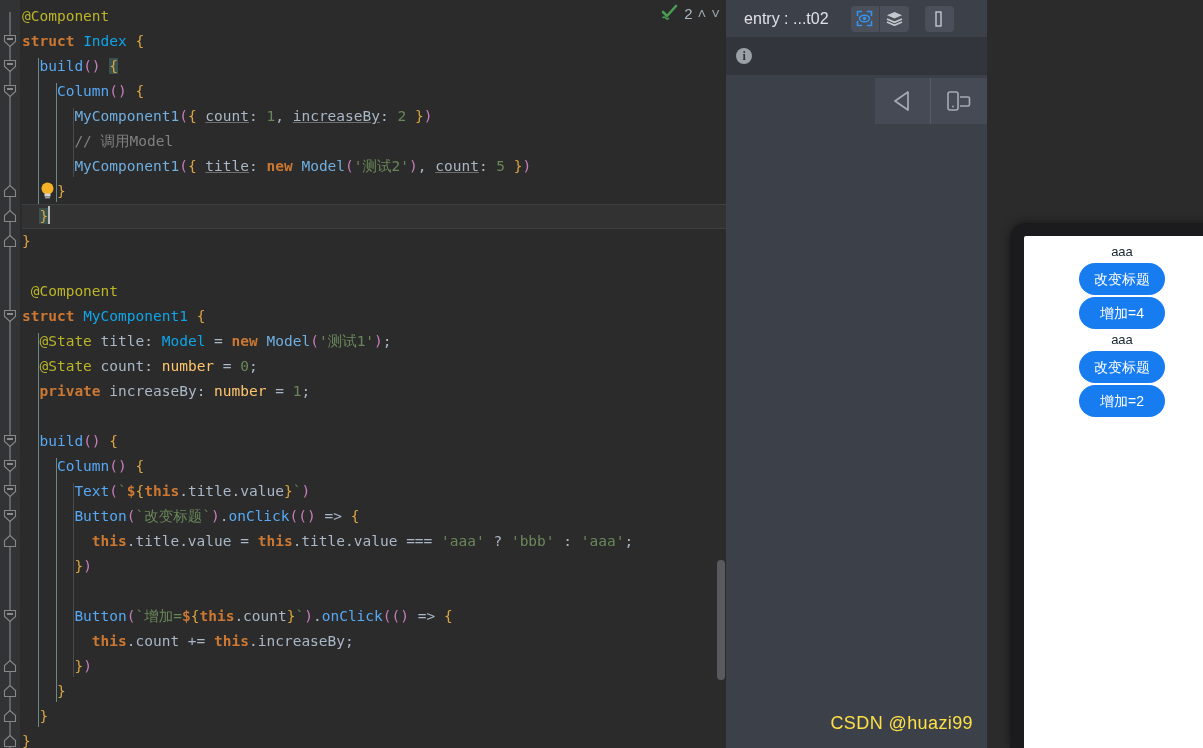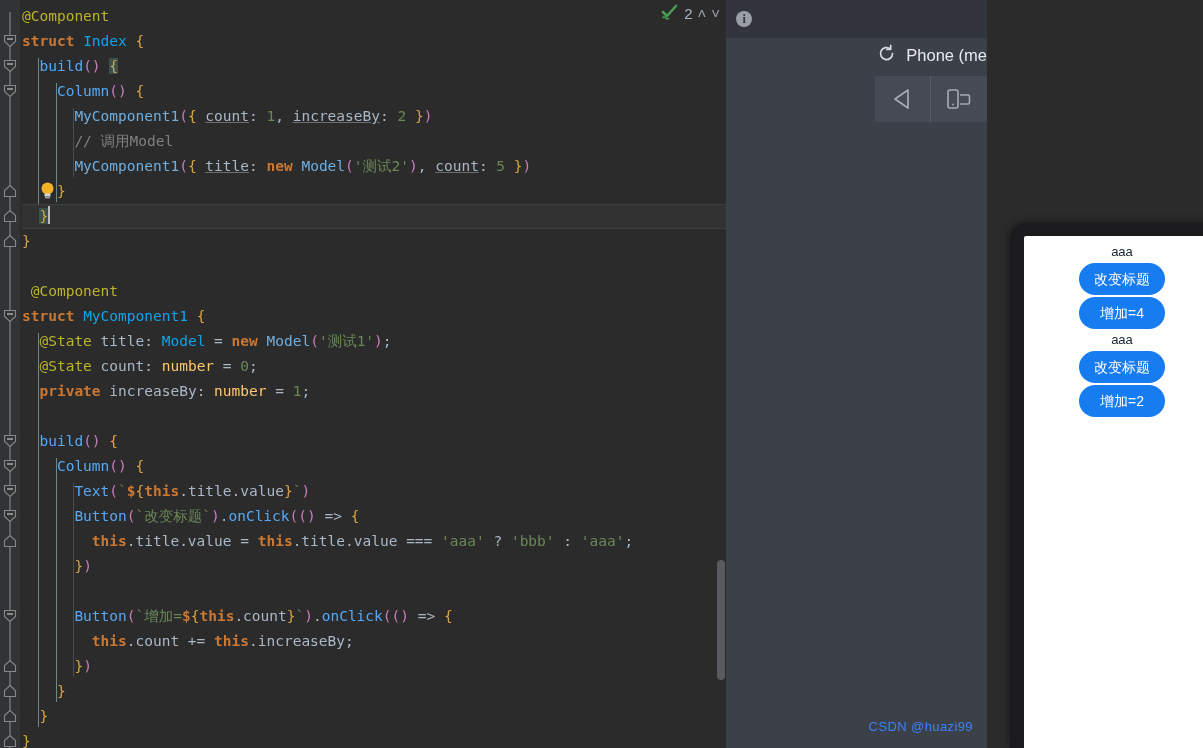--- a/index.html
+++ b/index.html
@@ -271,22 +271,22 @@
     padding: 6px 14px;
     min-width: 86px;
     text-align: center;
     margin: 1px 0;
     line-height: 20px;
   }
 
   .watermark {
     position: absolute;
     right: 14px; bottom: 14px;
-    color: #3b82f6;
-    font-size: 13px;
+    color: #fde047;
+    font-size: 18px;
     font-family: "Liberation Sans", sans-serif;
     letter-spacing: .4px;
     z-index: 20;
   }
 </style>
 </head>
 <body>
 
 <div id="app">
 
@@ -410,34 +410,51 @@
       <span class="inspect-count">2</span>
       <span class="chev">˄</span>
       <span class="chev">˅</span>
     </div>
 
     <div class="editor-scrollbar"></div>
   </div>
 
   <div class="preview-pane">
 
+    <div class="pv-toolbar">
+      <span class="pv-title">entry : ...t02</span>
+      <div class="pv-btn-group">
+        <div class="pv-btn sel">
+          <svg width="17" height="17" viewBox="0 0 17 17">
+            <path d="M1.5 1.5 h4 M1.5 1.5 v4 M15.5 1.5 h-4 M15.5 1.5 v4 M1.5 15.5 h4 M1.5 15.5 v-4 M15.5 15.5 h-4 M15.5 15.5 v-4" stroke="#3592f1" stroke-width="1.6" fill="none" stroke-linecap="round"></path>
+            <ellipse cx="8.5" cy="8.5" rx="5" ry="3.3" fill="none" stroke="#3592f1" stroke-width="1.5"></ellipse>
+            <circle cx="8.5" cy="8.5" r="1.7" fill="#3592f1"></circle>
+          </svg>
+        </div>
+        <div class="pv-btn">
+          <svg width="17" height="15" viewBox="0 0 17 15">
+            <path d="M8.5 1 L16 4.3 L8.5 7.6 L1 4.3 Z" fill="#c4c8cf"></path>
+            <path d="M1 8 L8.5 11.3 L16 8" fill="none" stroke="#c4c8cf" stroke-width="1.6"></path>
+            <path d="M1 11 L8.5 14.3 L16 11" fill="none" stroke="#c4c8cf" stroke-width="1.6"></path>
+          </svg>
+        </div>
+      </div>
+      <div class="pv-btn-group" style="margin-left:6px;">
+        <div class="pv-btn">
+          <svg width="8" height="16" viewBox="0 0 8 16">
+            <rect x="1" y="1" width="5" height="14" fill="none" stroke="#c4c8cf" stroke-width="1.4"></rect>
+          </svg>
+        </div>
+      </div>
+    </div>
 
     <div class="pv-notice">
       <span class="info-circle">i</span>
     </div>
 
-    <div class="pv-devicebar">
-      <span>
-        <svg width="19" height="19" viewBox="0 0 19 19">
-          <path d="M15.5 9.5 a6 6 0 1 1 -2.2 -4.6" fill="none" stroke="#d6d9de" stroke-width="1.7" stroke-linecap="round"></path>
-          <path d="M13.7 1.4 L13.7 5.3 L9.8 5.3" fill="none" stroke="#d6d9de" stroke-width="1.7" stroke-linecap="round" stroke-linejoin="round"></path>
-        </svg>
-      </span>
-      <span class="pv-device-name">Phone (me</span>
-    </div>
 
     <div class="pv-navbar">
       <div class="pv-navgroup">
         <div class="pv-nav-btn">
           <svg width="24" height="24" viewBox="0 0 24 24">
             <path d="M17 3 L4 12 L17 21 Z" fill="none" stroke="#a7abb3" stroke-width="1.7" stroke-linejoin="round"></path>
           </svg>
         </div>
         <div class="pv-nav-btn">
           <svg width="26" height="22" viewBox="0 0 26 22">

